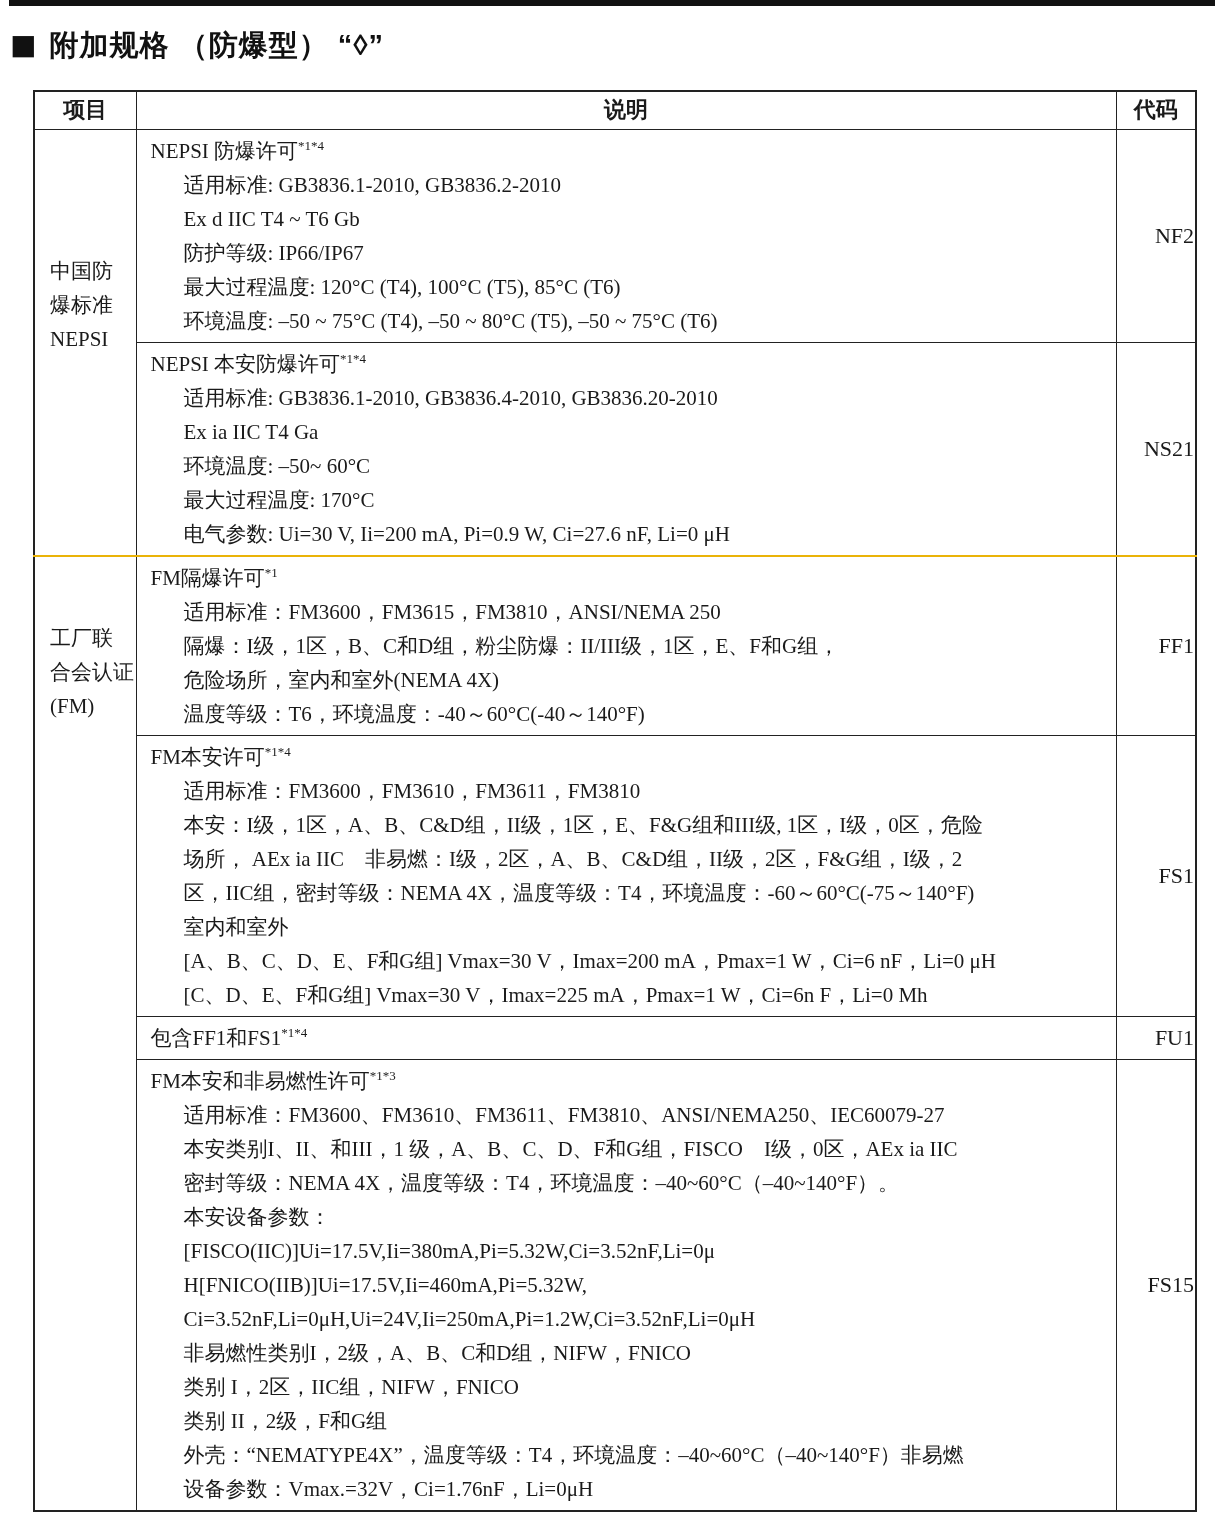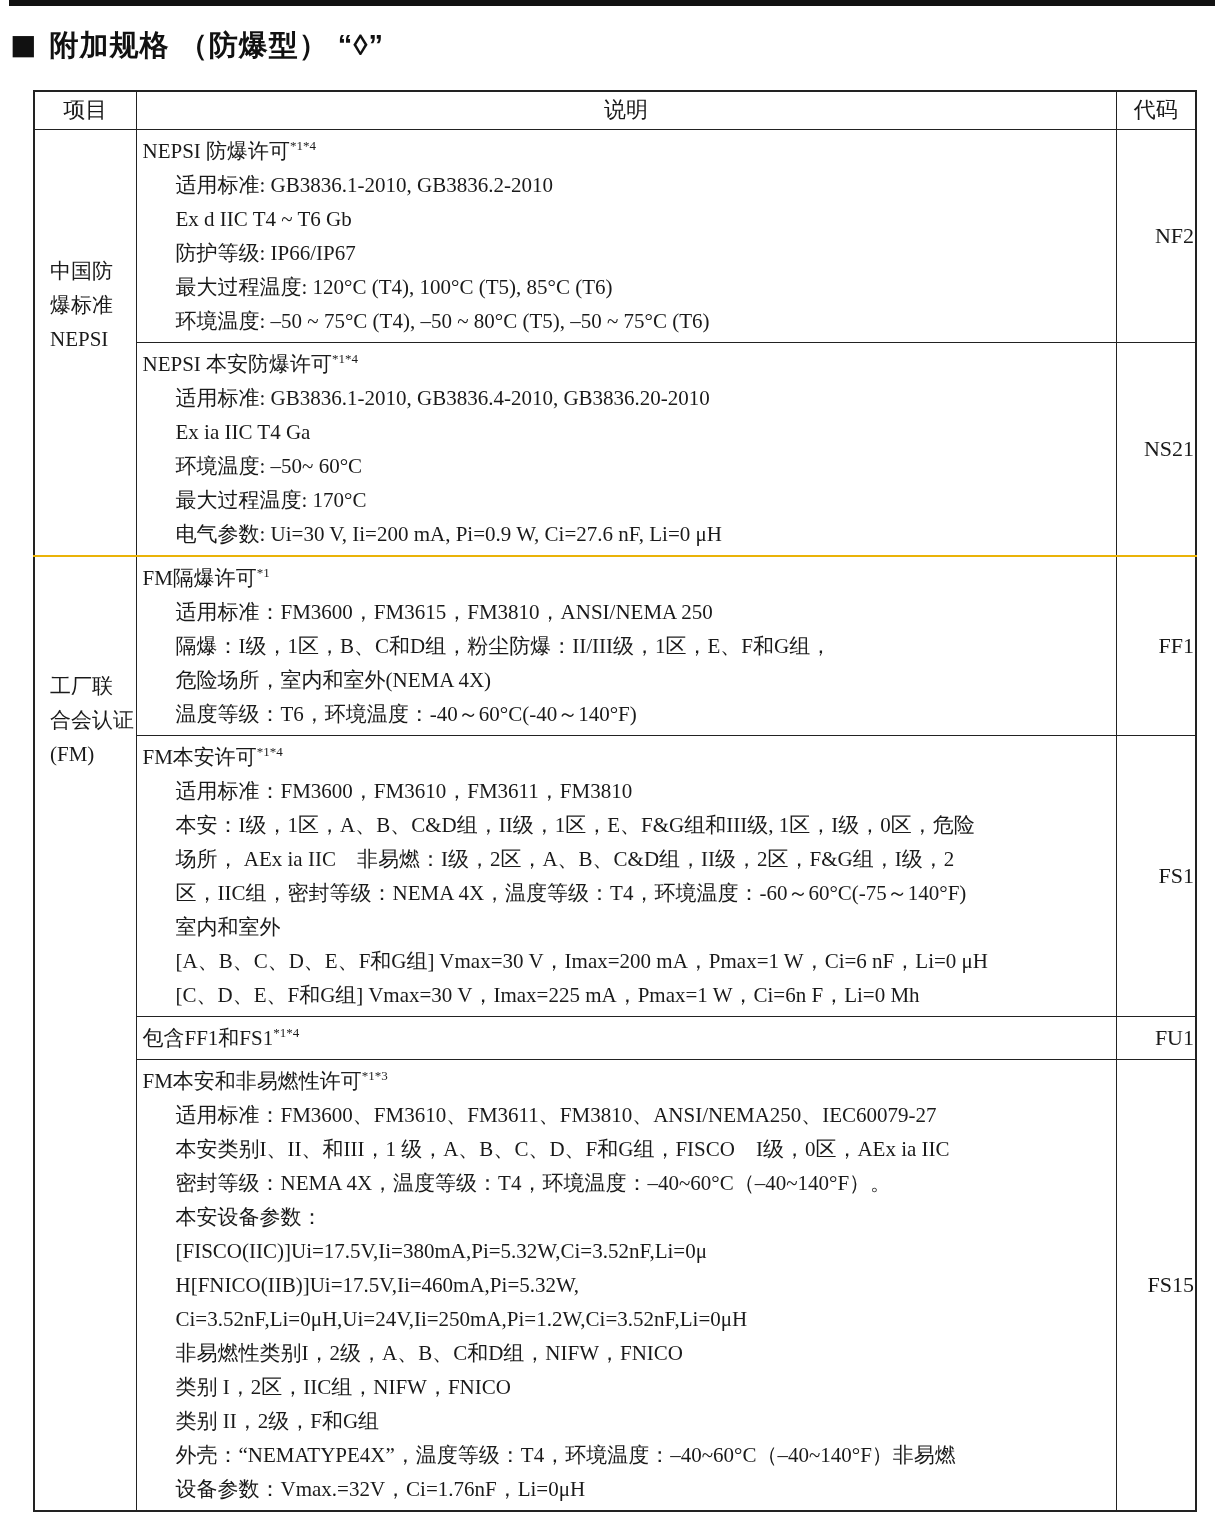--- a/index.html
+++ b/index.html
@@ -28,42 +28,42 @@
   }
 
   table.spec-table {
     position:absolute; top:90px; left:33px;
     width:1162px; border-collapse:collapse; table-layout:fixed;
     border:2px solid #222;
   }
   .spec-table td, .spec-table th { border:1px solid #222; }
 
   .spec-table th {
-    font-weight:normal; font-size:22px; height:38px;
+    font-weight:bold; font-size:22px; height:38px;
     text-align:center; padding:0; color:#1a1a1a;
   }
 
   .desc-cell {
-    vertical-align:top; padding:4px 6px 4px 6px;
+    vertical-align:top; padding:4px 6px 4px 14px;
     font-size:21px; overflow:hidden;font-family:Liberation Serif, serif;
   }
   .spec-line { line-height:34px; white-space:nowrap; }
   .desc-cell .spec-line:not(:first-child) { padding-left:33px; }
 
   .code-cell {
     text-align:right; vertical-align:middle; font-size:22px;
   }
 
   .group-cell {
     vertical-align:top; padding-left:15px; padding-right:4px;
     font-size:21px; overflow:hidden;
   }
   .group-cell .spec-line { white-space:nowrap; }
   .g1 { padding-top:124px;margin-top:24px; }
-  .g2 { padding-top:112px; }
+  .g2 { padding-top:64px; }
 
   tr.section-start td { border-top:2px solid #eab308; }
 
   sup.fnote { font-size:13px; line-height:0; vertical-align:super; letter-spacing:0; }
 </style>
 </head>
 <body>
 
 <div class="page">
 

